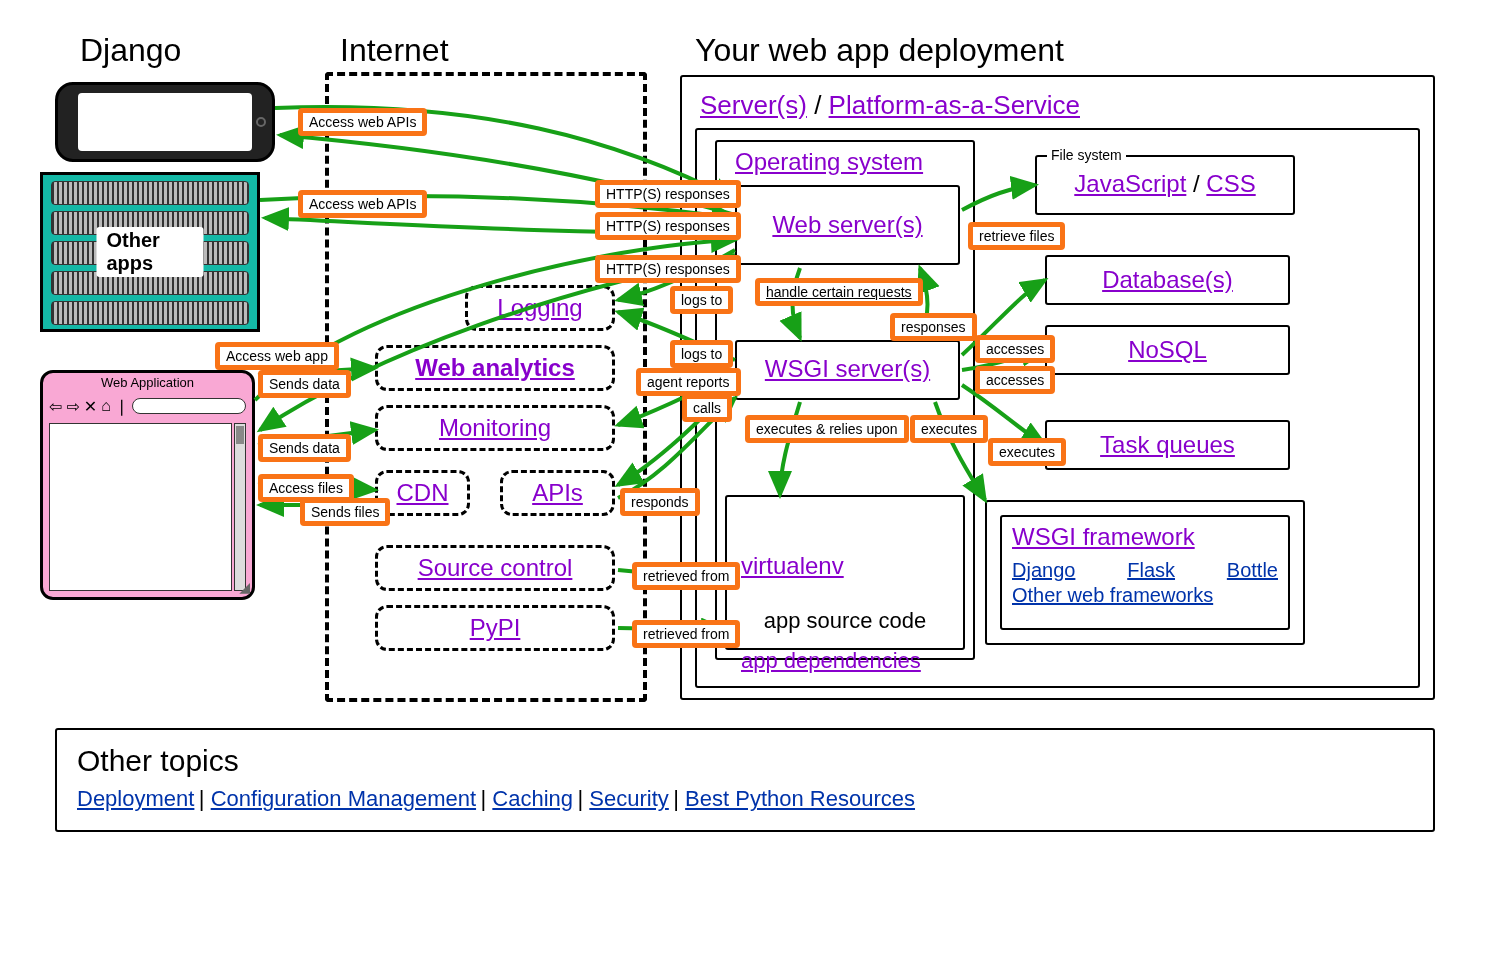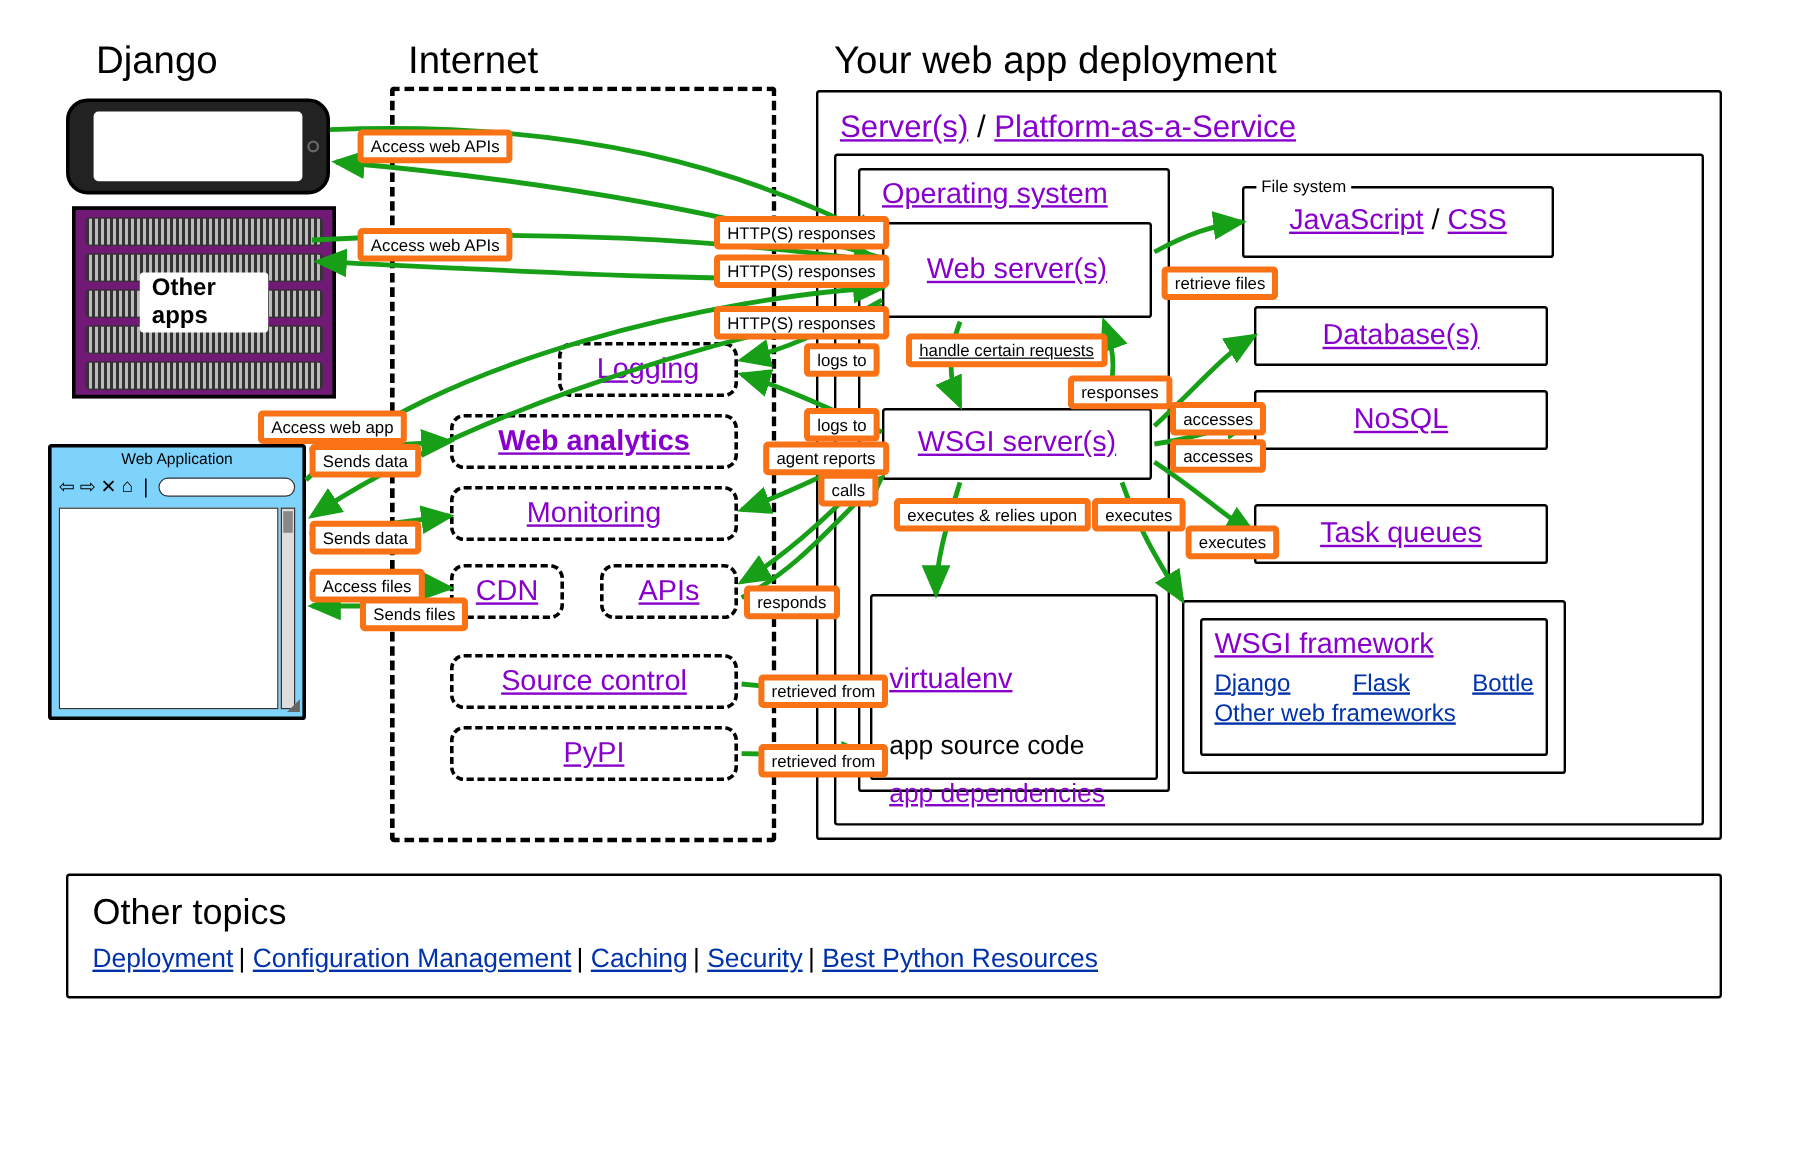--- a/index.html
+++ b/index.html
@@ -90,41 +90,40 @@
   }
   .phone .homebtn {
     position: absolute;
     right: 6px; top: 50%; transform: translateY(-50%);
     width: 10px; height: 10px; border: 2px solid #666; border-radius: 50%;
   }
   
   .rack {
     width: 220px; height: 160px;
     border: 3px solid #000;
-    background: #701a75;
-    margin-left: 20px;
+    background: #14b8a6;
   }
   .rack .slot {
     height: 24px; margin: 6px 8px 0 8px;
     background: repeating-linear-gradient(90deg,#333,#333 2px,#bbb 2px,#bbb 5px);
     border: 1px solid #333;
     border-radius: 4px;
   }
   .rack .label {
     position: absolute;
     left: 50%; top: 50%; transform: translate(-50%,-50%);
     background: #fff; padding: 2px 10px; font-weight: bold;
     font-size: 20px; border-radius: 3px;
   }
   
   .browser {
     width: 215px; height: 230px;
     border: 3px solid #000;
-    background: #7dd3fc;
-    border-radius: 3px;
+    background: #f9a8d4;
+    border-radius: 13px;
   }
   .browser .titlebar {
     position: absolute; top: 0; left: 0; right: 0;
     text-align: center; font-size: 13px; padding: 2px 0;
   }
   .browser .toolbar {
     position: absolute; top: 20px; left: 6px; right: 6px;
     height: 26px;
     display: flex; align-items: center; gap: 4px;
   }
@@ -217,21 +216,21 @@
 
   <div class="abs box" style="left:715px; top:140px; width:260px; height:520px;"></div>
   <div class="abs" style="left:735px; top:148px; font-size:24px;text-align:center;"><a class="link">Operating system</a></div>
 
   <div class="abs box boxlabel" style="left:735px; top:185px; width:225px; height:80px; line-height:76px;"><span class="link">Web server(s)</span></div>
 
   <div class="abs box boxlabel" style="left:735px; top:340px; width:225px; height:60px; line-height:54px;"><span class="link">WSGI server(s)</span></div>
 
   <div class="abs box" style="left:725px; top:495px; width:240px; height:155px; padding:10px 14px;">
     <div style="font-size:24px;margin-top:45px;"><a class="link">virtualenv</a></div>
-    <div style="font-size:22px; margin-top:28px;" class="plain">app source code</div>
+    <div style="font-size:22px; margin-top:28px;text-align:center;" class="plain">app source code</div>
     <div style="font-size:22px; margin-top:14px;"><a class="link">app dependencies</a></div>
   </div>
 
   <div class="abs fset" style="left:1035px; top:155px; width:260px; height:60px;">
     <div class="fset-legend">File system</div>
     <div style="text-align:center; font-size:24px; line-height:54px;">
       <a class="link">JavaScript</a>
       <span class="plain"> /</span>
       <a class="link">CSS</a>
     </div>

